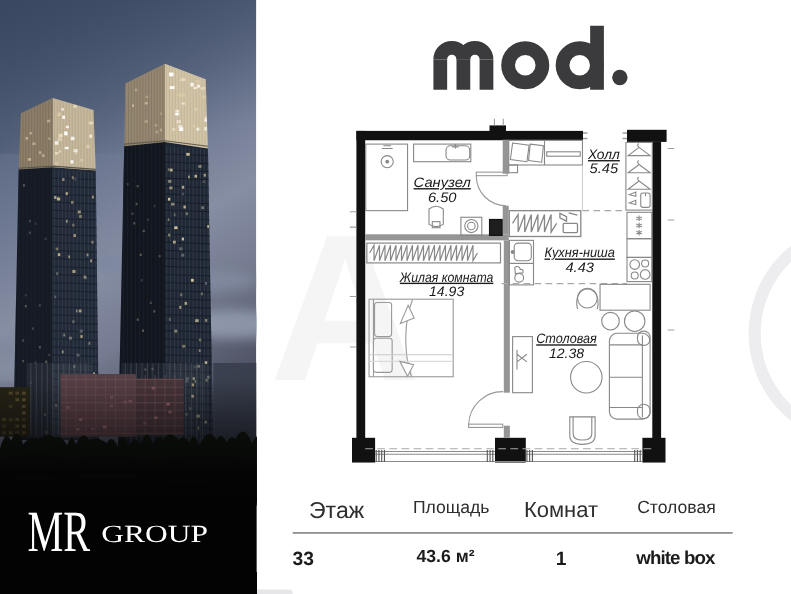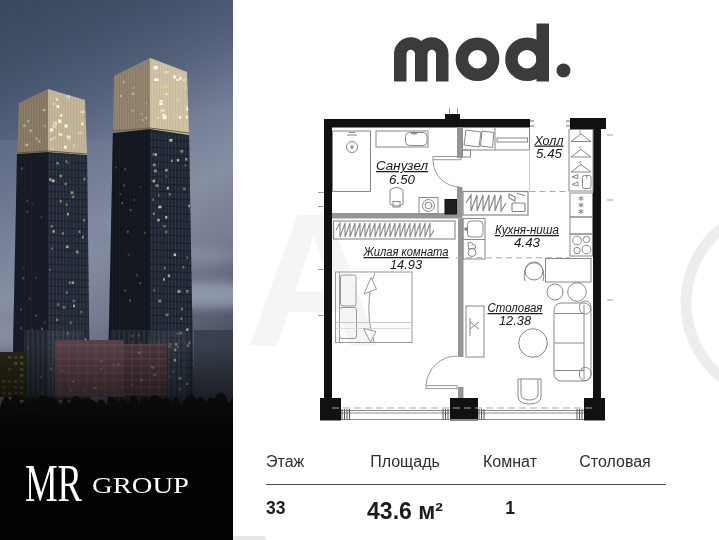--- a/index.html
+++ b/index.html
@@ -660,30 +660,31 @@
     <text x="515" y="312" font-size="12.5" text-decoration="underline" textLength="55" lengthAdjust="spacingAndGlyphs">Столовая</text>
     <text x="515" y="325" font-size="12.5" textLength="32" lengthAdjust="spacingAndGlyphs">12.38</text>
   </g>
   </g>
 </svg>
 
 <div class="abs" style="left:233px;top:440px;width:486px;height:100px;color:#2e2e2e">
 
   <div class="abs" style="left:33px;top:43.6px;width:400px;height:1.2px;background:#4a4a4a"></div>
 
-  <div class="abs" style="left:33px;top:12.5px;width:80px;text-align:left;font-size:16px">Этаж</div>
-
-  <div class="abs" style="left:132px;top:12.5px;width:80px;text-align:center;font-size:16px">Площадь</div>
-
-  <div class="abs" style="left:237px;top:12.5px;width:80px;text-align:center;font-size:16px">Комнат</div>
+  <div class="abs" style="left:33px;top:12.5px;width:80px;text-align:center;font-size:21px">Этаж</div>
+
+  <div class="abs" style="left:132px;top:12.5px;width:80px;text-align:right;font-size:16px">Площадь</div>
+
+  <div class="abs" style="left:237px;top:12.5px;width:80px;text-align:center;font-size:20px">Комнат</div>
 
   <div class="abs" style="left:342px;top:12.5px;width:80px;text-align:center;font-size:16px">Столовая</div>
 
   <div class="abs" style="left:33px;top:58px;width:80px;font-size:17.5px;font-weight:bold;color:#1c1c1c">33</div>
 
-  <div class="abs" style="left:127px;top:58px;width:90px;text-align:center;font-size:23px;font-weight:bold;color:#1c1c1c">43.6 м²</div>
+  <div class="abs" style="left:127px;top:58px;width:90px;text-align:center;font-size:16px;font-weight:bold;color:#1c1c1c">43.6 м²</div>
 
   <div class="abs" style="left:237px;top:58px;width:80px;text-align:center;font-size:17.5px;font-weight:bold;color:#1c1c1c">1</div>
 
+  <div class="abs" style="left:331px;top:58px;width:100px;text-align:center;font-size:17px;font-weight:bold;color:#1c1c1c;white-space:nowrap;letter-spacing:-0.8px">white box</div>
 </div>
 
 <div class="abs" style="left:233px;top:536px;width:33px;height:4px;background:#e6e6e9;border-top-right-radius:3px"></div>
 </div>
 
 </body></html>

